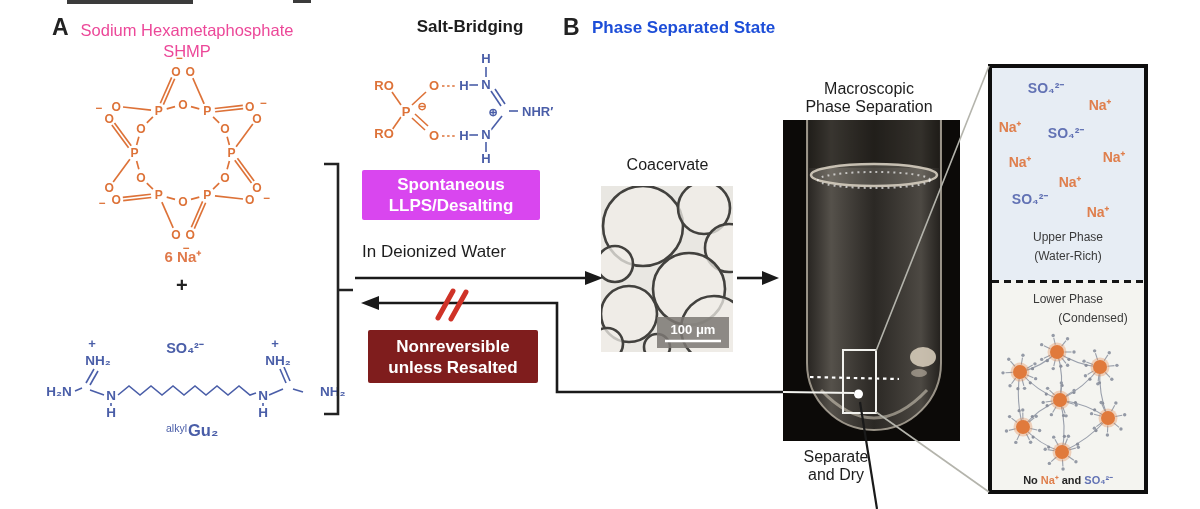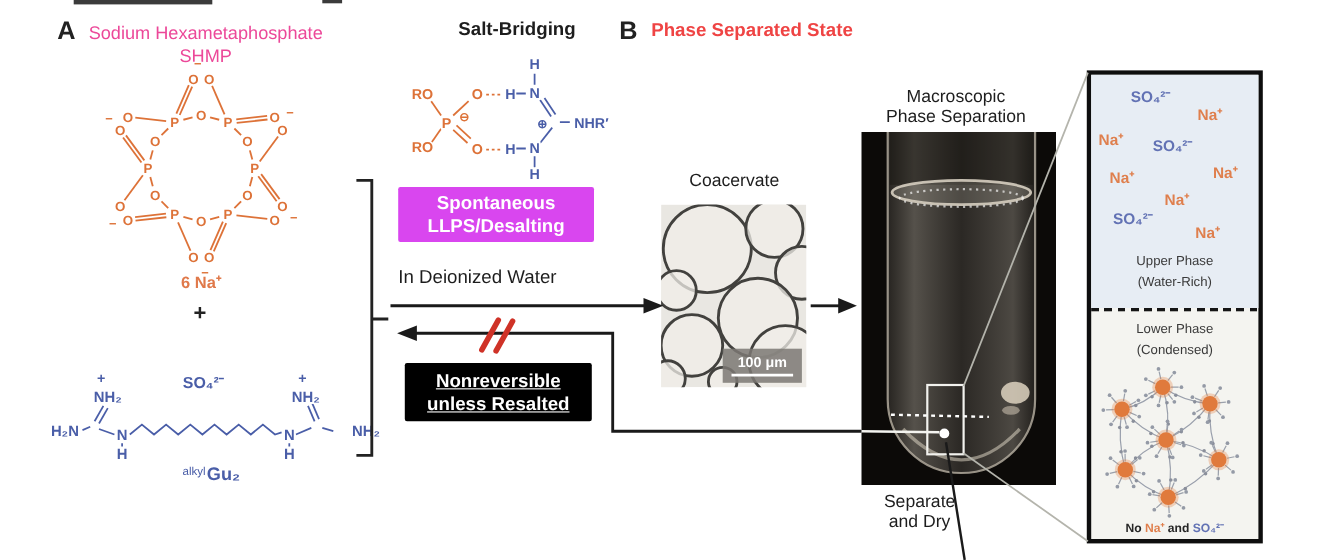--- a/index.html
+++ b/index.html
@@ -189,27 +189,27 @@
     </g>
   </svg>
 
   <div class="abs proc-box" style="left:362px;top:170px;width:178px;height:50px;background:#d946ef;">
     <div>Spontaneous</div>
     <div>LLPS/Desalting</div>
   </div>
 
   <div class="abs" style="left:362px;top:242px;width:180px;font-size:17px;color:#1d1d1d;">In Deionized Water</div>
 
-  <div class="abs proc-box" style="left:368px;top:330px;width:170px;height:53px;background:#000000;text-decoration:underline;">
+  <div class="abs proc-box" style="left:368px;top:330px;width:170px;height:53px;background:#7f1d1d;">
     <div>Nonreversible</div>
     <div>unless Resalted</div>
   </div>
 
   <div class="abs panel-label" style="left:563px;top:14px;">B</div>
-  <div class="abs" style="left:592px;top:18px;font-size:17px;font-weight:600;color:#ef4444;">Phase Separated State</div>
+  <div class="abs" style="left:592px;top:18px;font-size:17px;font-weight:600;color:#1d4ed8;">Phase Separated State</div>
 
   <div class="abs ctr black-caption" style="left:600px;top:156px;width:135px;">Coacervate</div>
   <svg class="abs" style="left:601px;top:186px;" width="132" height="166" viewBox="0 0 132 166">
     <rect x="0" y="0" width="132" height="166" fill="#e9e7e2"></rect>
     <g stroke="#42413e" stroke-width="2.6" fill="#f0eee8" fill-opacity="0.75">
       <circle cx="42" cy="40" r="40"></circle>
       <circle cx="103" cy="22" r="26"></circle>
       <circle cx="128" cy="62" r="24"></circle>
       <circle cx="14" cy="78" r="18"></circle>
       <circle cx="88" cy="103" r="36"></circle>
@@ -267,21 +267,21 @@
         <span class="ion so4" style="left: 74px; top: 64px;">SO₄²⁻</span>
         <span class="ion na" style="left: 122px; top: 88px;">Na⁺</span>
         <span class="ion na" style="left: 28px; top: 93px;">Na⁺</span>
         <span class="ion na" style="left: 78px; top: 113px;">Na⁺</span>
         <span class="ion so4" style="left: 38px; top: 130px;">SO₄²⁻</span>
         <span class="ion na" style="left: 106px; top: 143px;">Na⁺</span>
       </div>
     <div class="inset-title" style="top:160px;">Upper Phase</div>
     <div class="inset-title" style="top:179px;">(Water-Rich)</div>
     <div class="inset-title" style="top:222px;">Lower Phase</div>
-    <div class="inset-title" style="top:241px;">(Condensed)</div>
+    <div class="inset-title" style="top:241px;padding-left:25px;">(Condensed)</div>
     <svg id="network-svg" class="abs" style="left:0;top:0;" width="152" height="422" viewBox="0 0 152 422">
         <g stroke="#8a90a0" stroke-width="1.1" fill="none" stroke-opacity="0.85">
           <path d="M65,284 Q49.353102206192844,299.2782390814568 28,304"></path>
           <path d="M65,284 Q84.52376706209023,297.1652010886747 108,299"></path>
           <path d="M65,284 Q72.48831547089733,307.6257302830689 68,332"></path>
           <path d="M28,304 Q44.55922593382003,322.91539152311424 68,332"></path>
           <path d="M108,299 Q91.81829772877339,320.12823967124046 68,332"></path>
           <path d="M108,299 Q106.07248284167065,325.42980661307126 116,350"></path>
           <path d="M68,332 Q94.10674064953035,335.38202493458573 116,350"></path>
           <path d="M68,332 Q45.963185579643465,340.65325431284475 31,359"></path>

